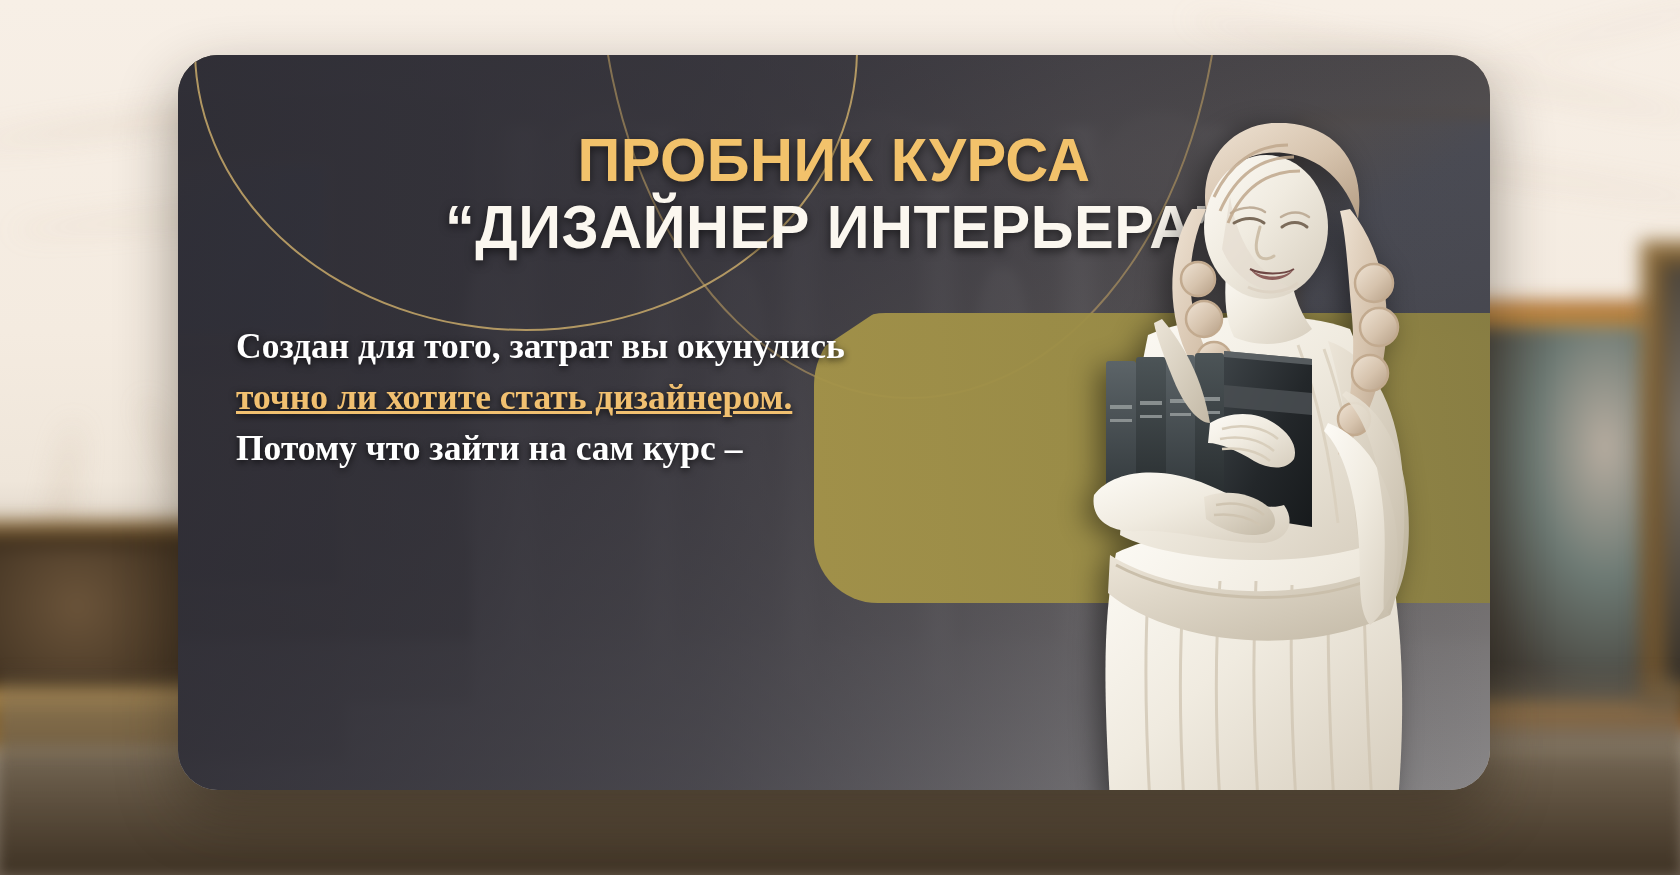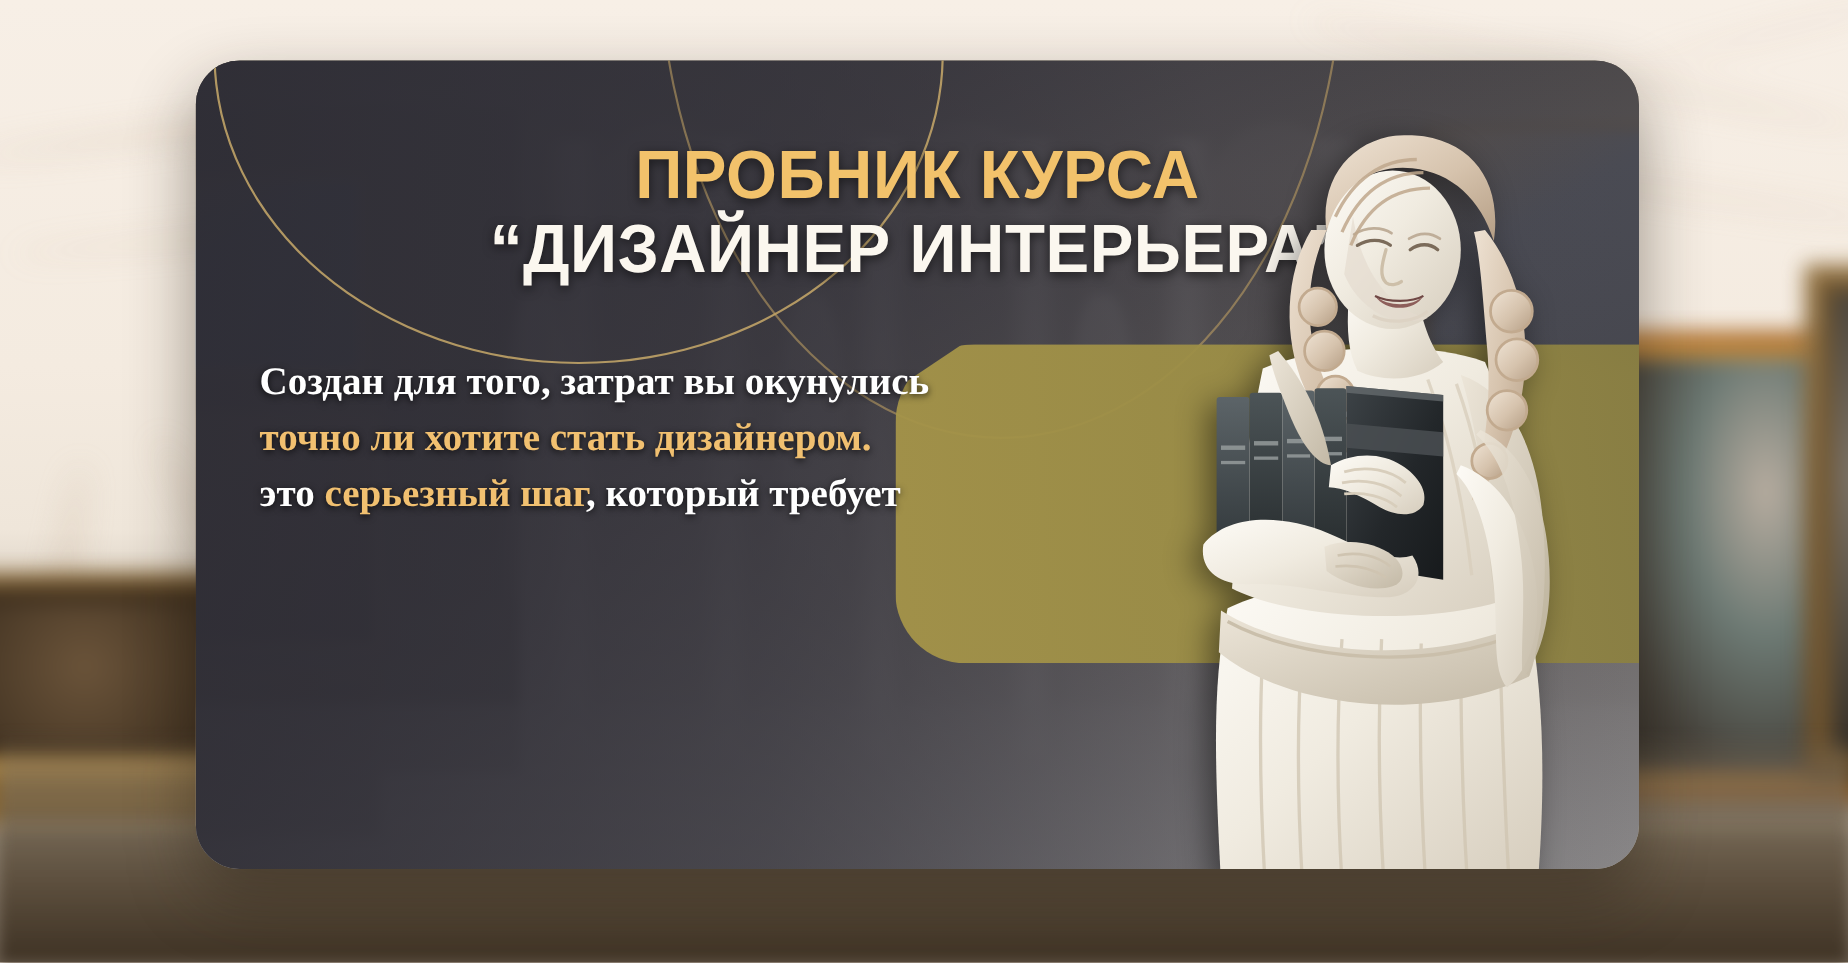--- a/index.html
+++ b/index.html
@@ -170,21 +170,21 @@
     transform:scaleX(.96);
   }
 
   #body-copy{
     position:absolute;left:58px;top:266px;width:740px;
     font-size:35.5px;font-weight:700;line-height:51px;color:#ffffff;
     text-shadow:0 2px 7px rgba(0,0,0,.75);
     font-family:"Liberation Serif", serif;
   }
   #body-copy .ln{display:block;white-space:nowrap;}
-  #body-copy .gold{color:#f1c070;}
+  #body-copy .gold{color:#f1c070;text-decoration:underline;}
 
   
   #statue{
     position:absolute;left:820px;top:68px;width:500px;height:680px;
     pointer-events:none;
   }
   #statue svg{display:block;width:100%;height:100%;
     filter:drop-shadow(-8px 6px 14px rgba(0,0,0,.45));}
 </style>
 </head>
@@ -257,21 +257,21 @@
     <div id="gold-shape"></div>
 
     <div id="headline">
       <span id="title-line1">ПРОБНИК КУРСА</span>
       <span id="title-line2">“ДИЗАЙНЕР ИНТЕРЬЕРА”</span>
     </div>
 
     <div id="body-copy">
         <span class="ln"><span>Создан для того, затрат вы окунулись</span></span>
         <span class="ln"><span class="gold">точно ли хотите стать дизайнером.</span></span>
-        <span class="ln"><span>это </span><span class="gold">серьезный шаг</span><span>, который требует</span></span>
+        <span class="ln"><span>Потому что зайти на сам курс –</span></span>
       </div>
 
     <div id="statue">
       <svg viewBox="0 0 500 680" xmlns="http://www.w3.org/2000/svg" aria-hidden="true">
         <defs>
           <linearGradient id="marble" x1="0" y1="0" x2="1" y2="1">
             <stop offset="0%" stop-color="#fdfbf6"></stop>
             <stop offset="45%" stop-color="#f0ebe0"></stop>
             <stop offset="100%" stop-color="#d6cdbd"></stop>
           </linearGradient>

